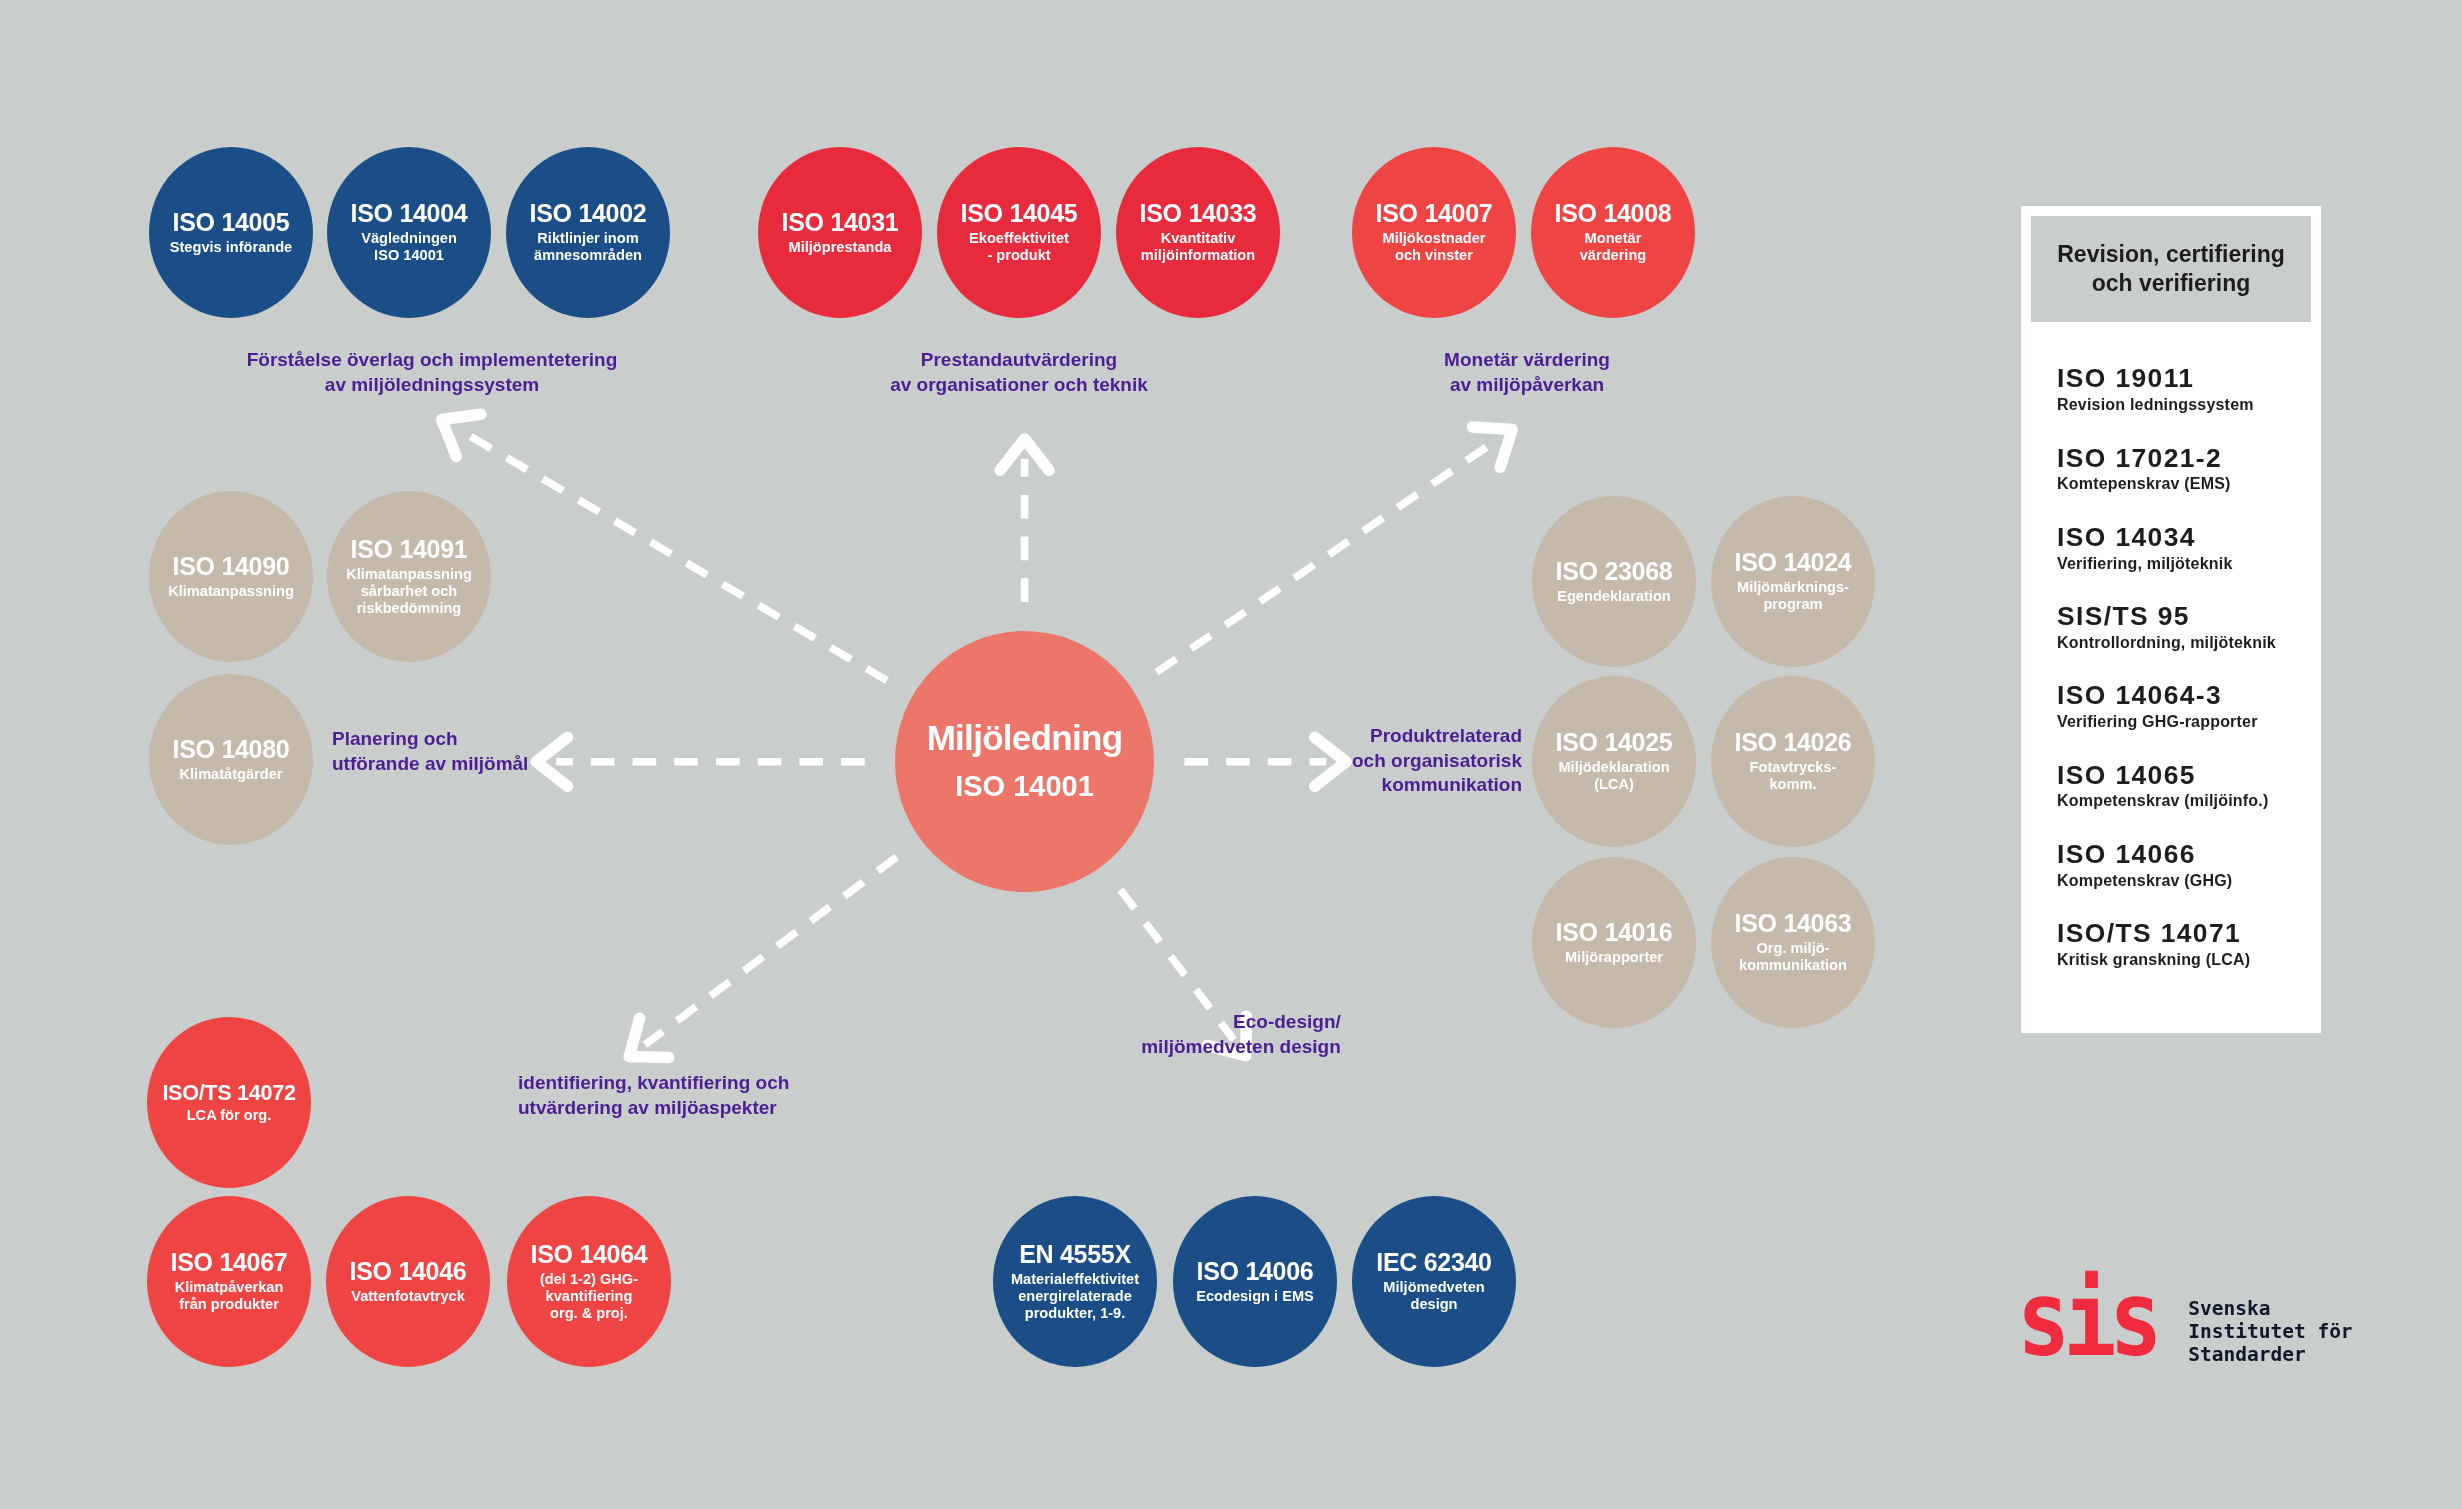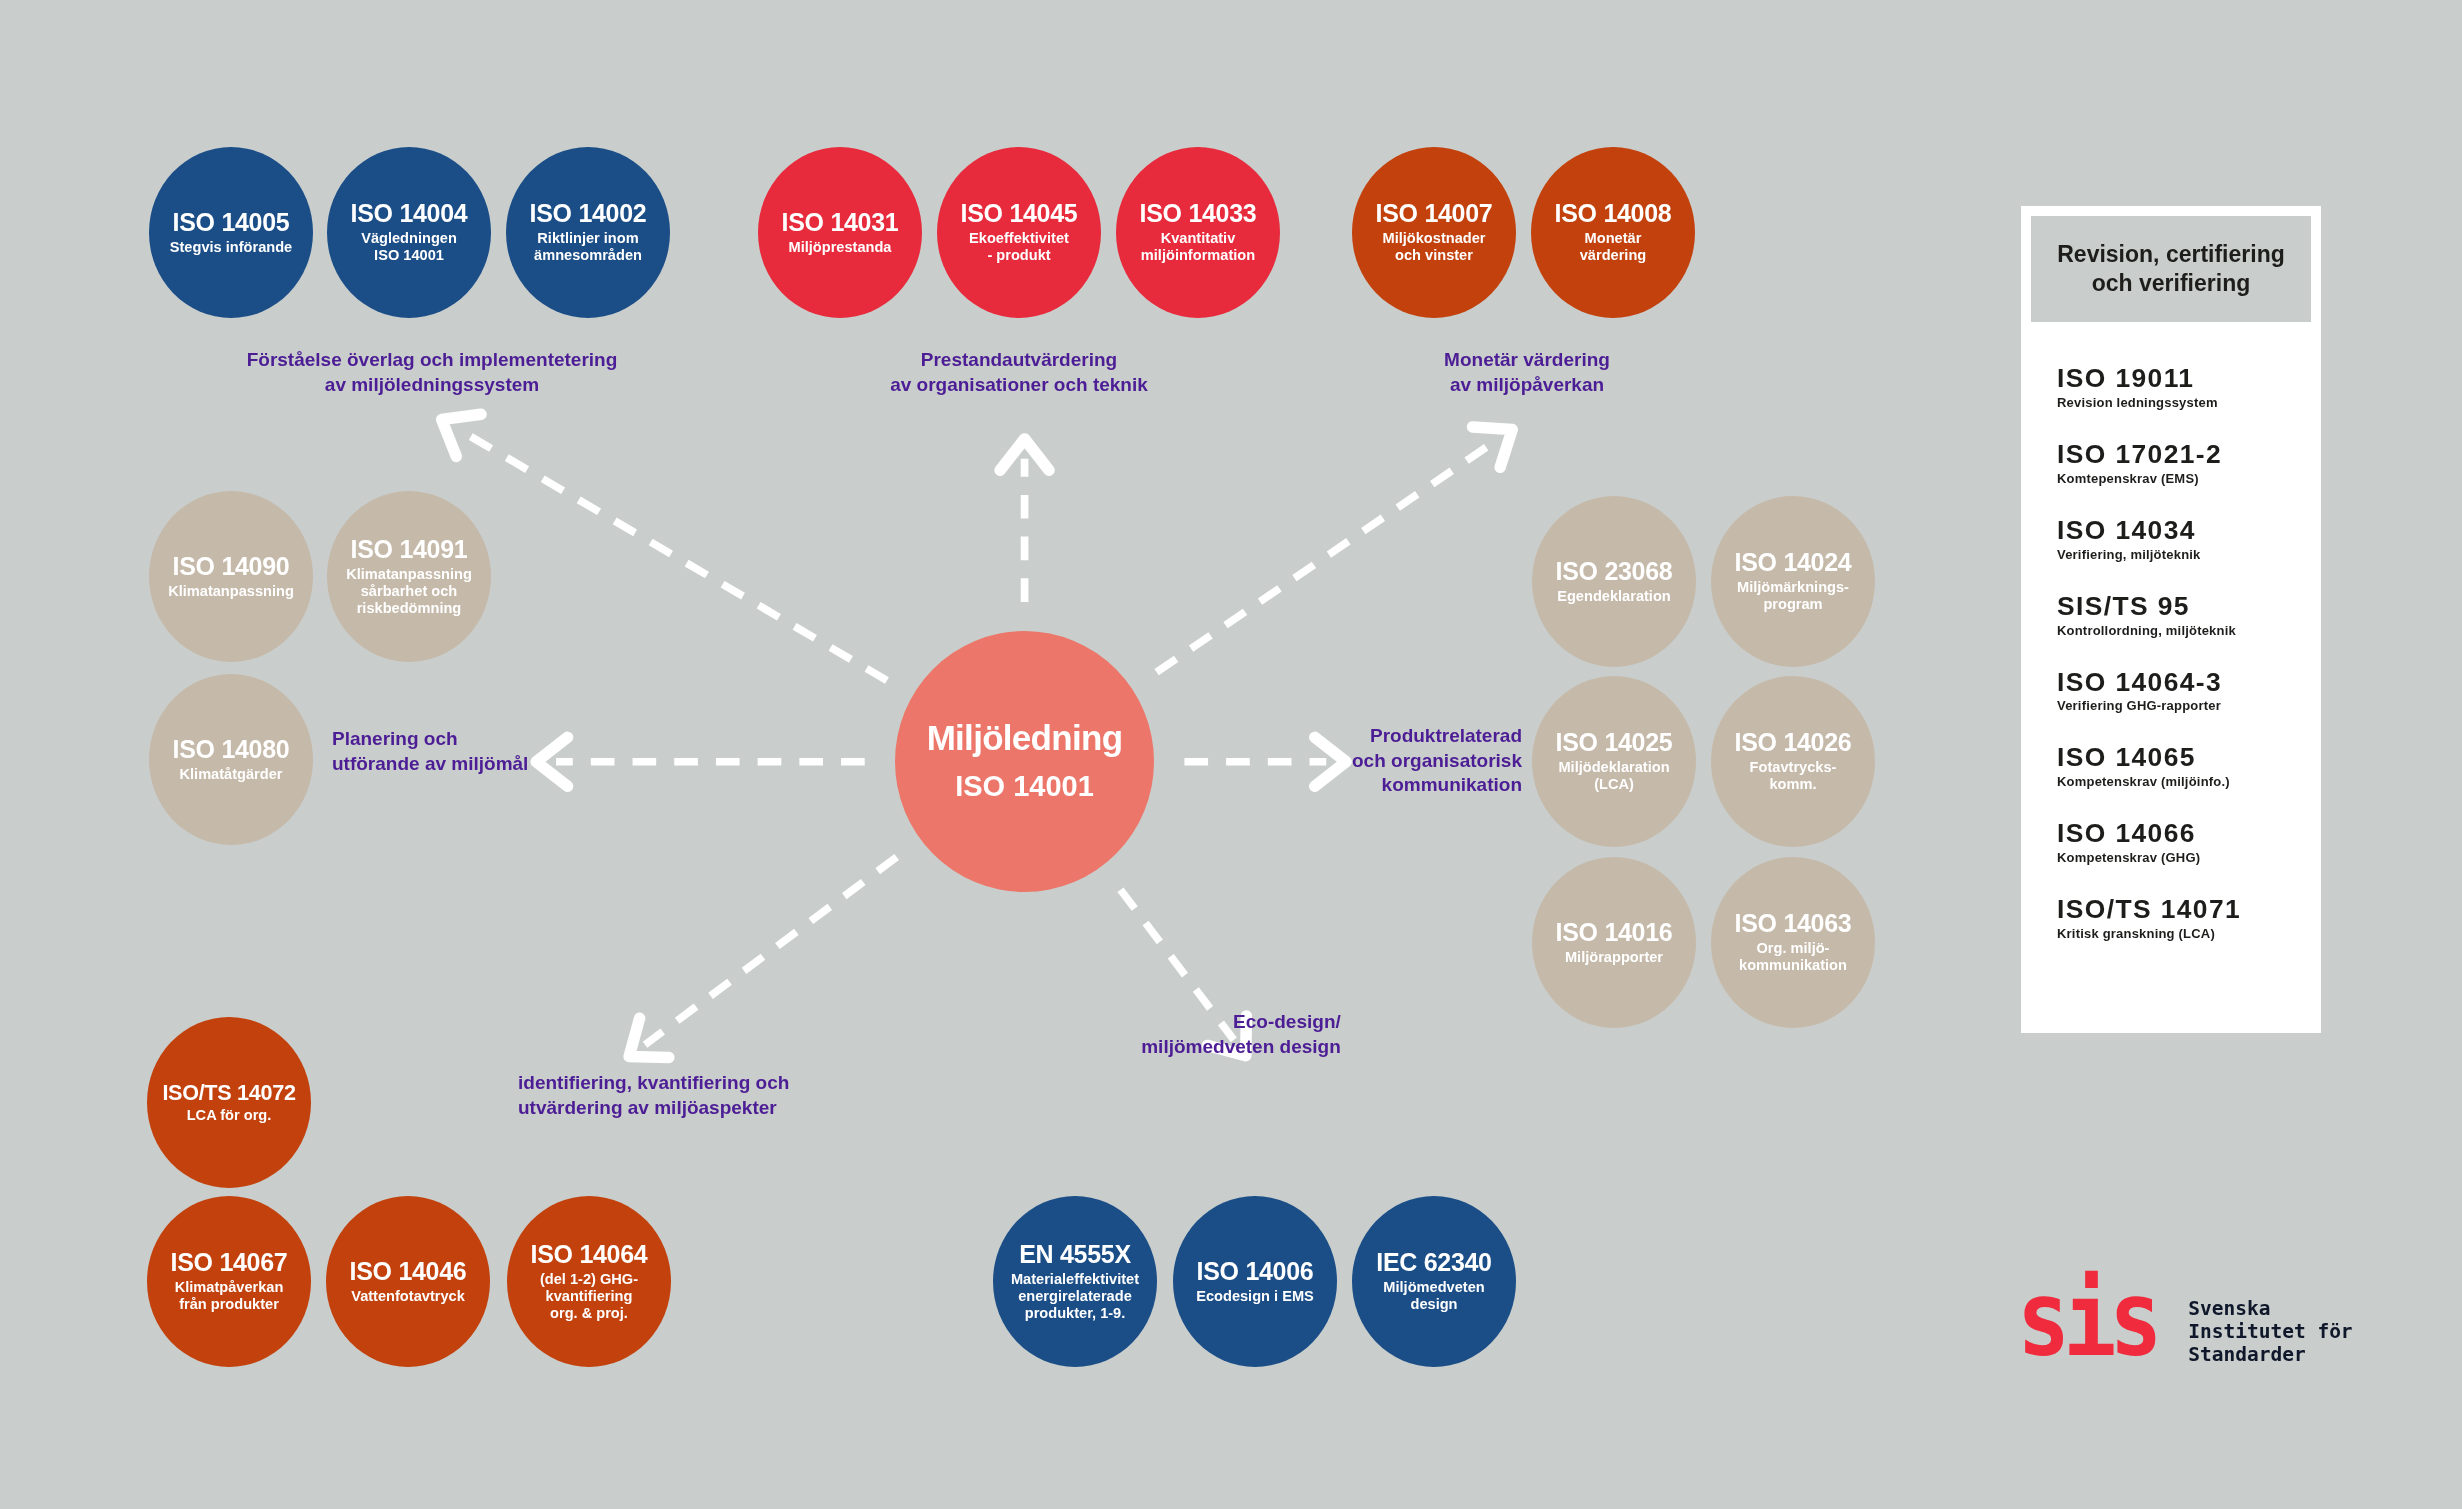--- a/index.html
+++ b/index.html
@@ -14,21 +14,21 @@
     position:absolute;
     width:164px;height:171px;
     border-radius:50%;
     display:flex;flex-direction:column;
     align-items:center;justify-content:center;
     text-align:center;color:#ffffff;
   }
   .node.big{width:259px;height:261px;}
   .blue{background:#1b4e87;}
   .red{background:#e72b3c;}
-  .green{background:#c2410c;}
+  .green{background:#ef4444;}
   .beige{background:#c5b9a9;}
   .salmon{background:#ec7669;gap:8px;}
   .c-code{font-size:25px;font-weight:bold;line-height:1.08;letter-spacing:-0.3px;}
   .c-code.long{font-size:21.6px;}
   .c-sub{font-size:14.6px;font-weight:bold;line-height:1.18;white-space:pre-line;margin-top:2.8px;}
   .center-title{font-size:35px;font-weight:bold;letter-spacing:-0.7px;line-height:1.05;}
   .center-code{font-size:29px;font-weight:bold;margin-top:5.6px;}
   .caption{
     position:absolute;color:#4c1d95;
     font-size:19px;font-weight:bold;line-height:1.3;
@@ -43,21 +43,21 @@
   }
   .panel-header{
     margin:10.4px 10.4px 0 10.4px;height:106px;background:#c9cecc;
     display:flex;align-items:center;justify-content:center;
     text-align:center;font-size:23px;font-weight:bold;line-height:1.3;
     color:#1d1d1b;white-space:pre-line;
   }
   .panel-items{padding:42px 7px 0 36px;}
   .p-item{margin-bottom:29px;}
   .p-code{font-size:26.4px;font-weight:bold;letter-spacing:1.4px;color:#1d1d1b;line-height:1.1;}
-  .p-desc{font-size:13px;font-weight:bold;letter-spacing:0.2px;color:#1d1d1b;margin-top:2.8px;line-height:1.15;}
+  .p-desc{font-size:16px;font-weight:bold;letter-spacing:0.2px;color:#1d1d1b;margin-top:2.8px;line-height:1.15;}
   .sis-logo{position:absolute;left:2017px;top:1272px;display:flex;align-items:flex-start;}
   .sis-mark{
     font-family:"DejaVu Sans Mono",monospace;
     font-size:104px;font-weight:bold;color:#ef2b3d;
     line-height:0.92;letter-spacing:-8.3px;
     transform:scaleX(0.85);transform-origin:left top;
   }
   .sis-name{
     font-family:"DejaVu Sans Mono",monospace;
     font-size:19.5px;font-weight:bold;color:#0f172a;

